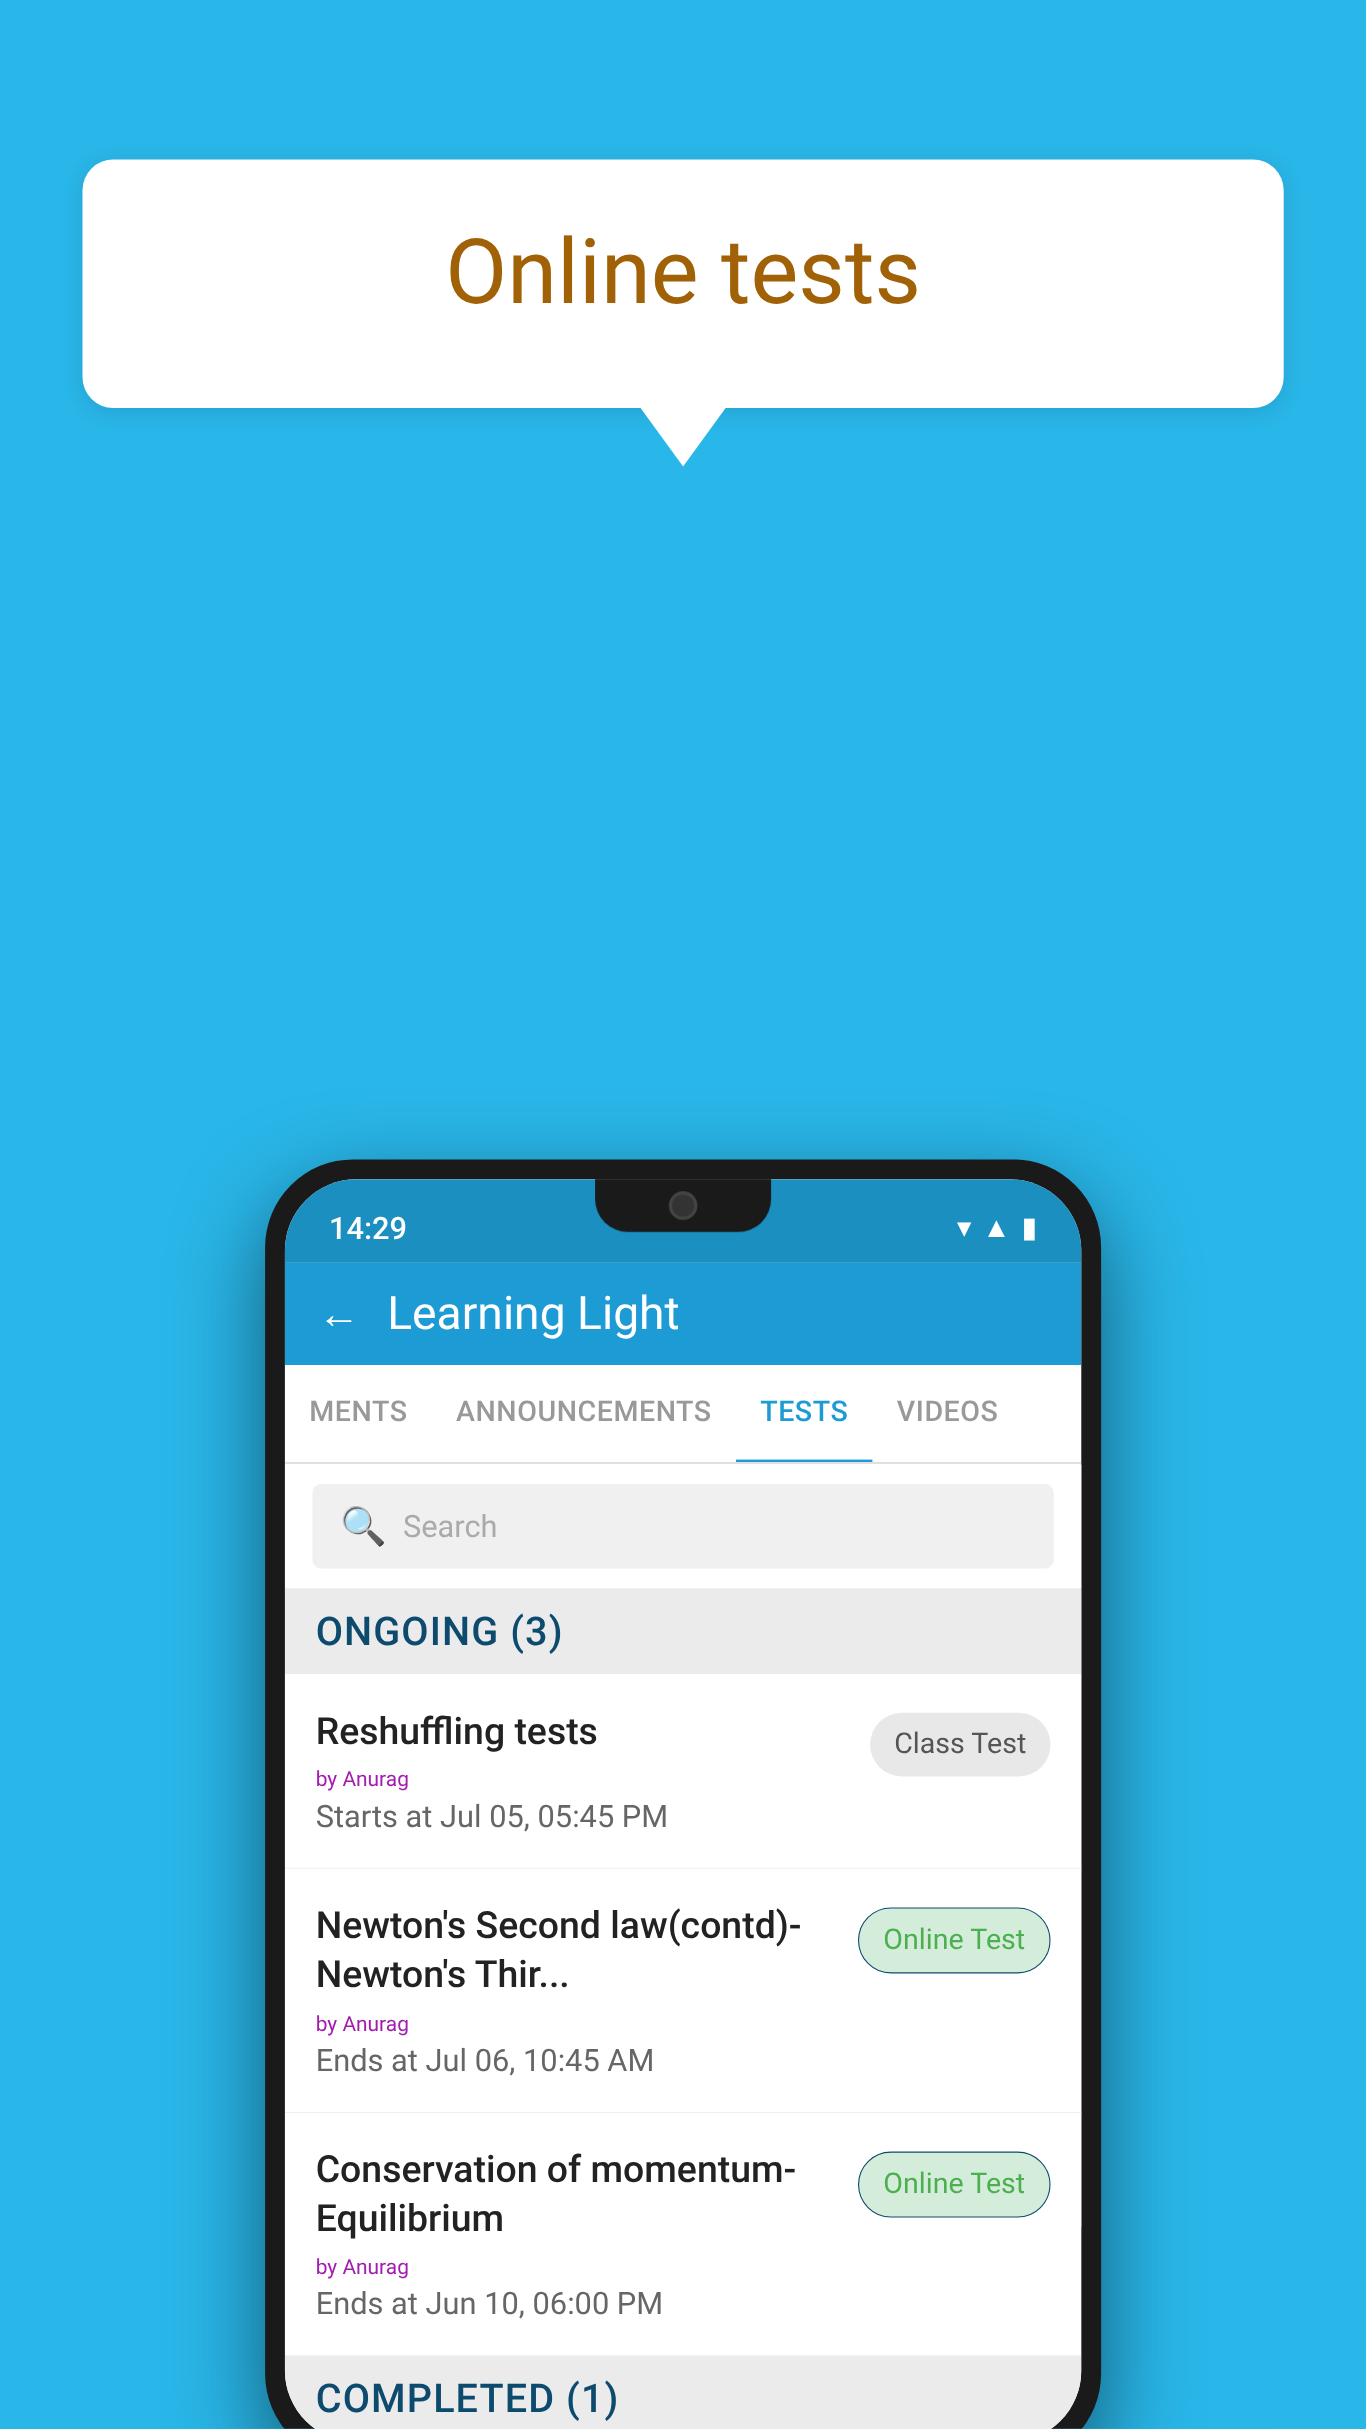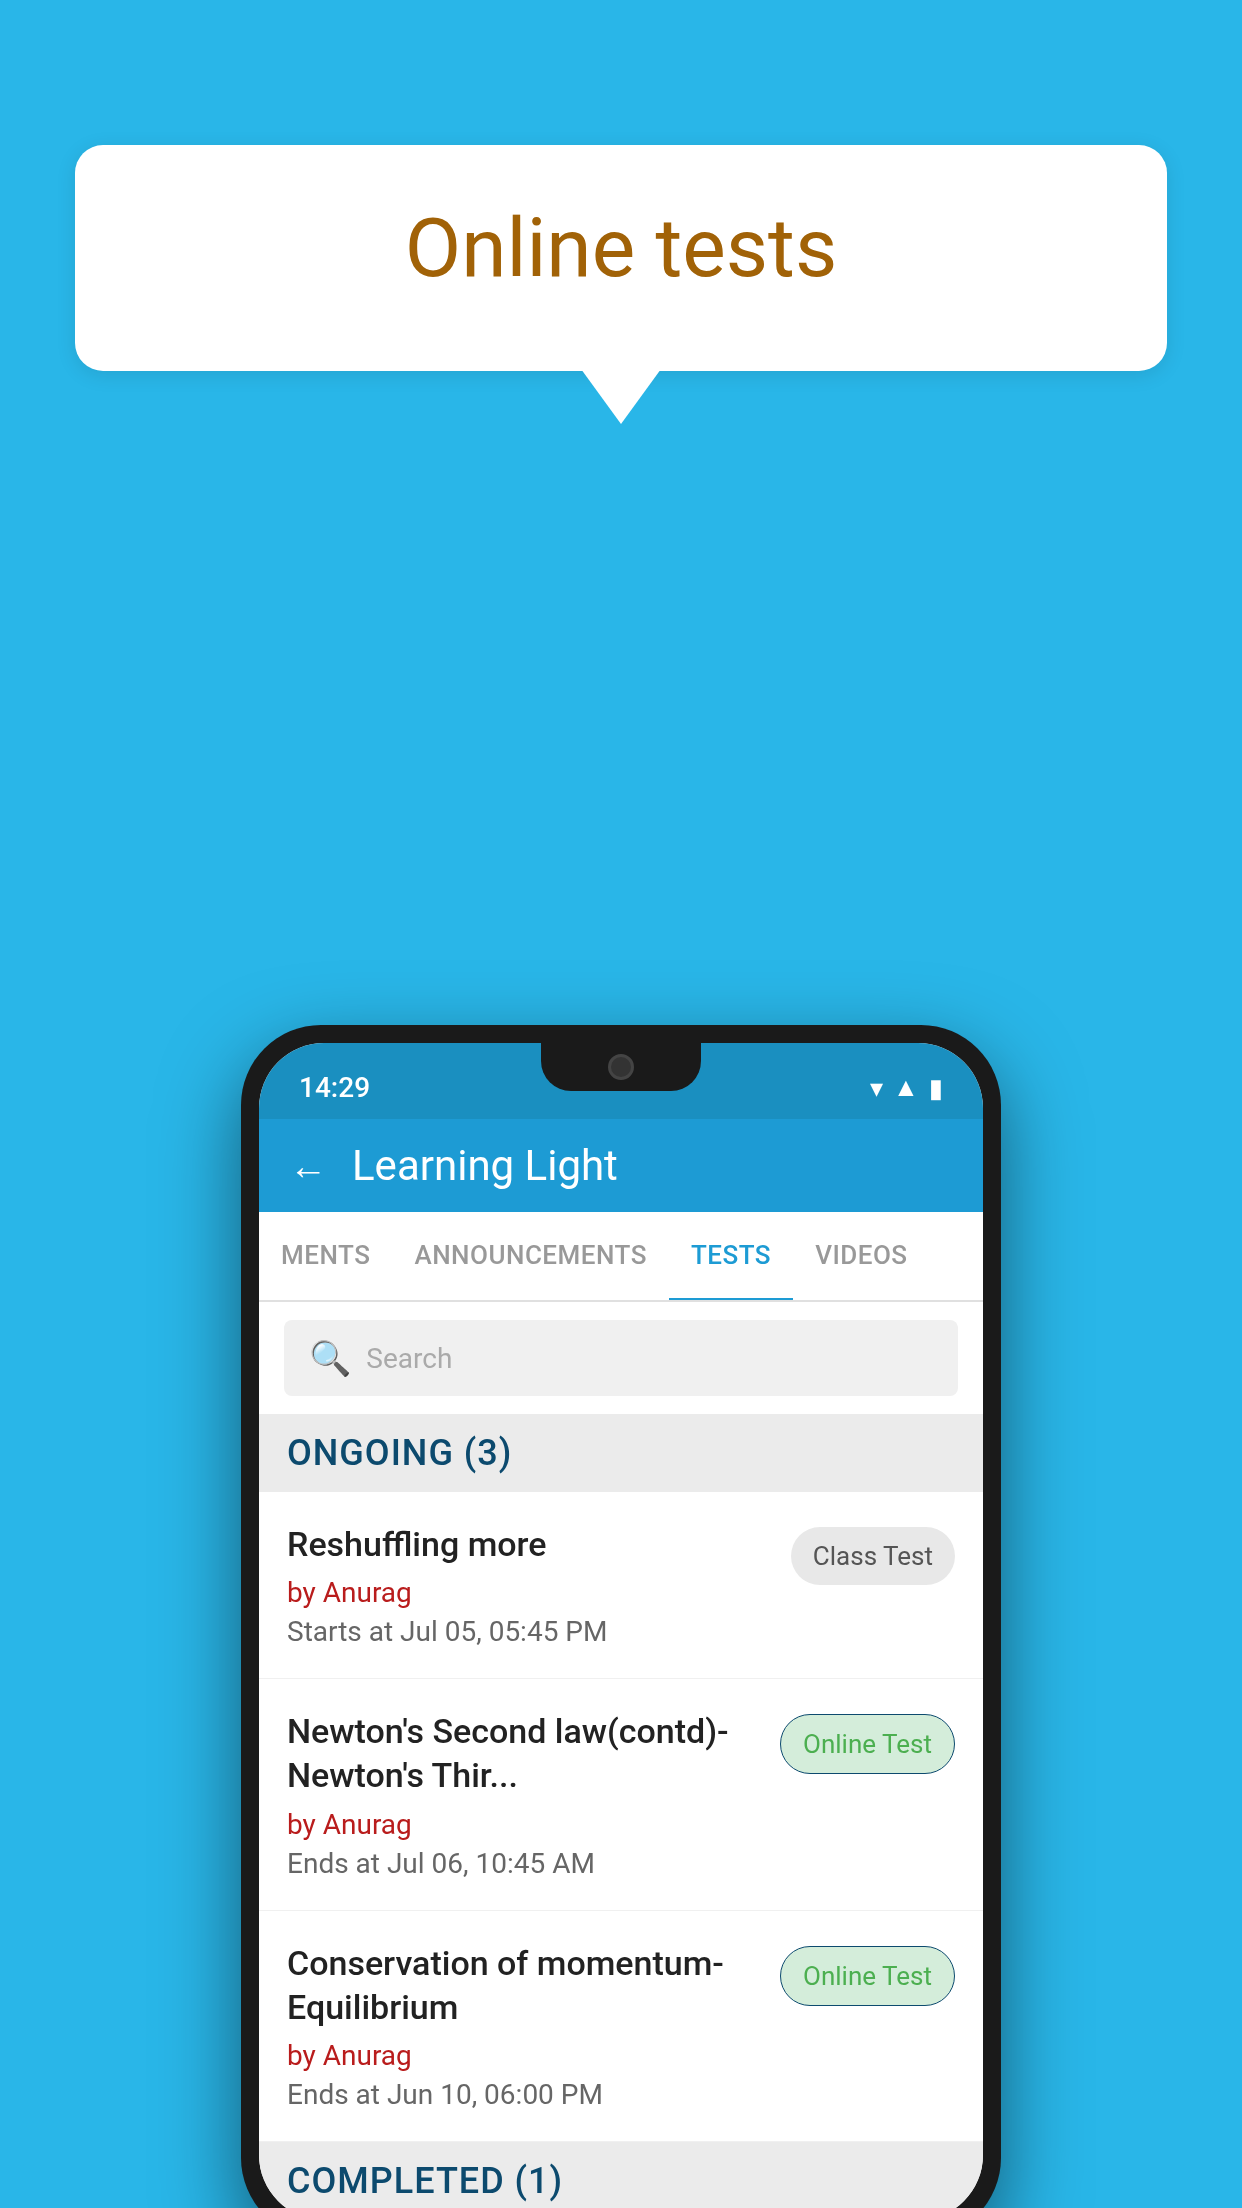--- a/index.html
+++ b/index.html
@@ -235,22 +235,22 @@
 
     .test-name {
       font-size: 34px;
       color: #222;
       font-weight: 500;
       margin-bottom: 10px;
       line-height: 1.3;
     }
 
     .test-author {
-      font-size: 28px;
-      color: #b91c1c;
+      font-size: 19px;
+      color: #a21caf;
       margin-bottom: 6px;
     }
 
     .test-date {
       font-size: 28px;
       color: #666;
     }
 
     .test-badge {
       padding: 14px 22px;
@@ -327,21 +327,21 @@
       </div>
 
       <div class="section-header">
         <span class="section-title">ONGOING (3)</span>
       </div>
 
       <div class="tests-list">
 
         <div class="test-item">
           <div class="test-info">
-            <div class="test-name">Reshuffling more</div>
+            <div class="test-name">Reshuffling tests</div>
             <div class="test-author">by Anurag</div>
             <div class="test-date">Starts at  Jul 05, 05:45 PM</div>
           </div>
           <div class="test-badge badge-class">Class Test</div>
         </div>
 
         <div class="test-item">
           <div class="test-info">
             <div class="test-name">Newton's Second law(contd)-Newton's Thir...</div>
             <div class="test-author">by Anurag</div>

